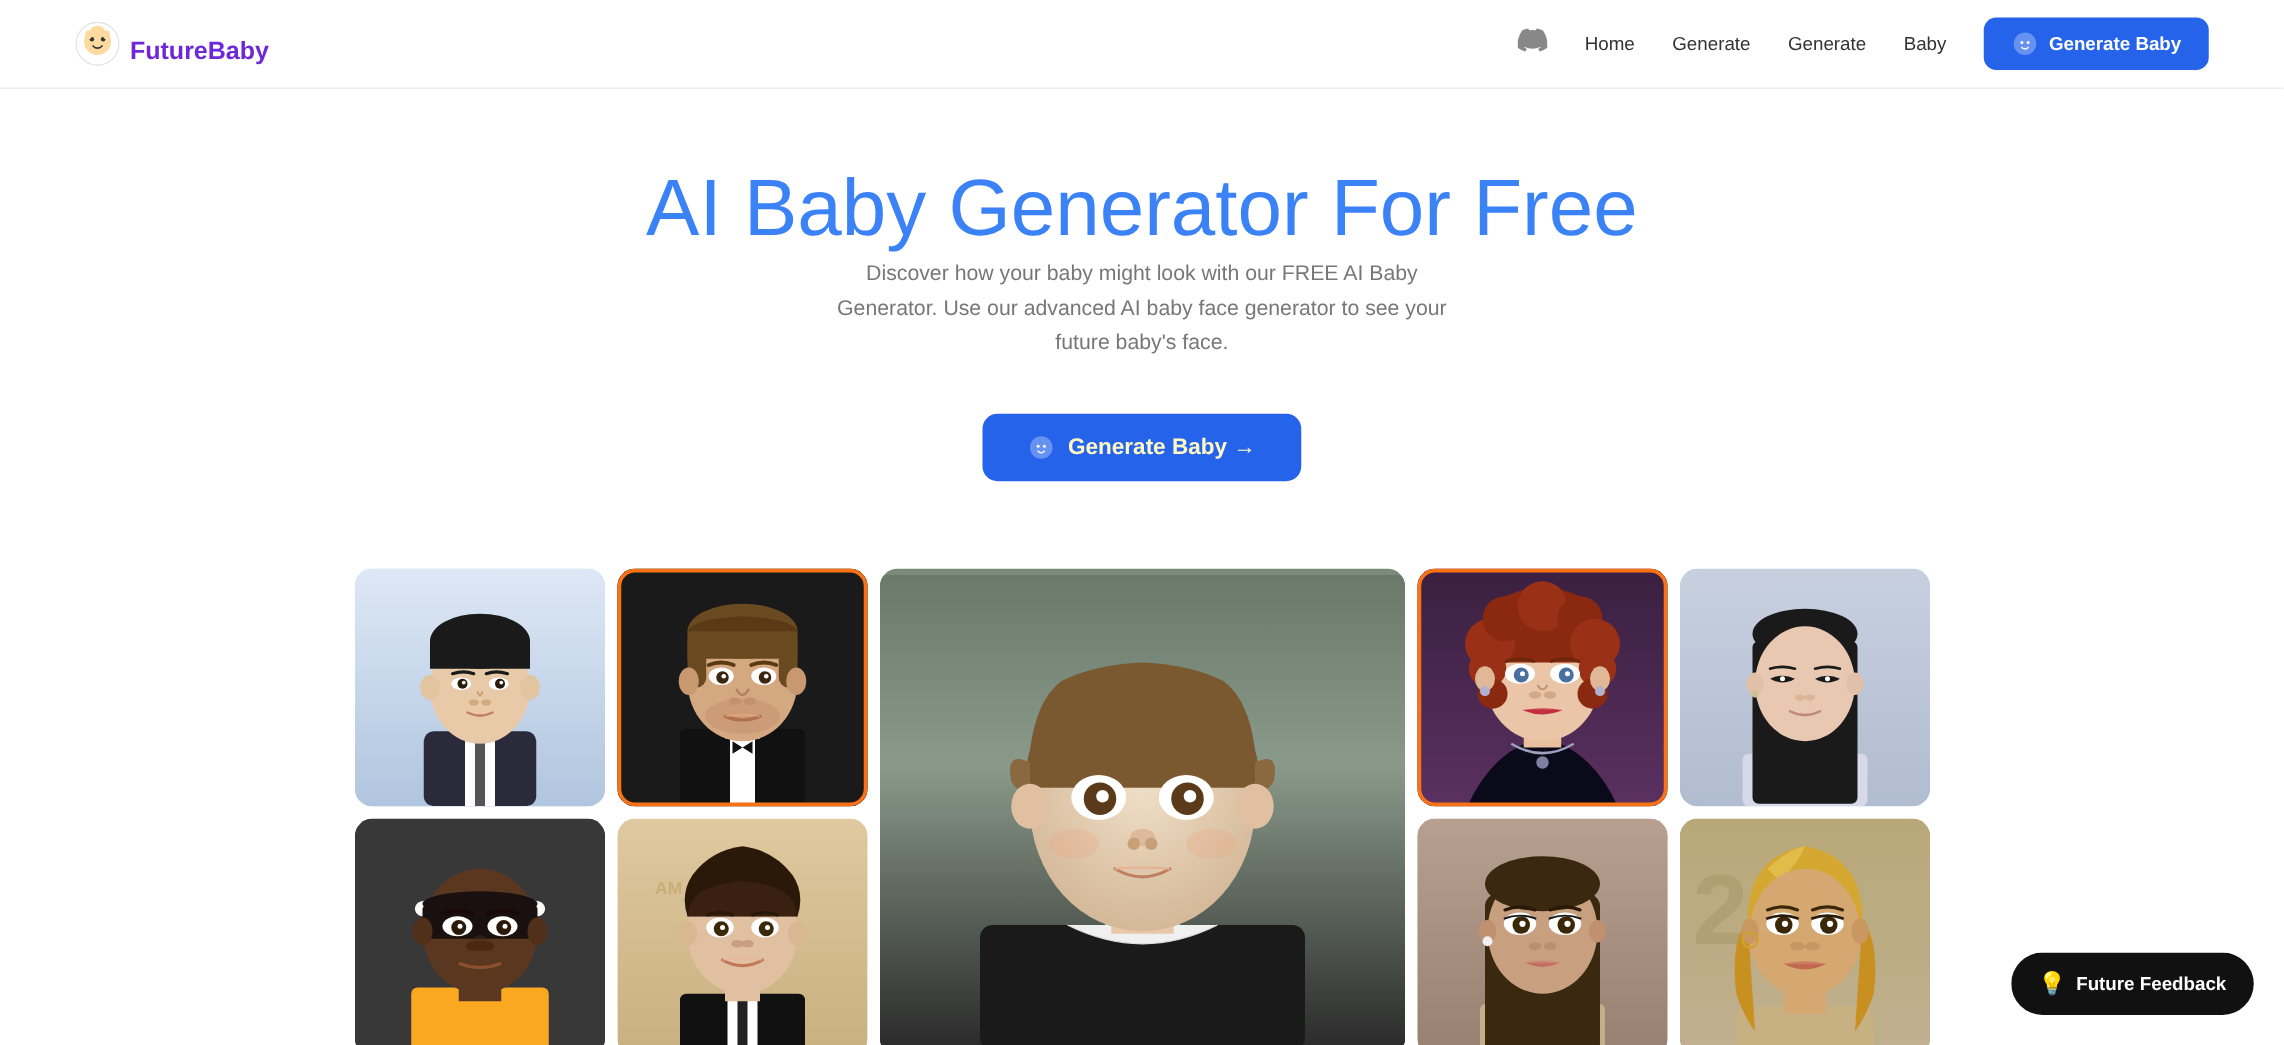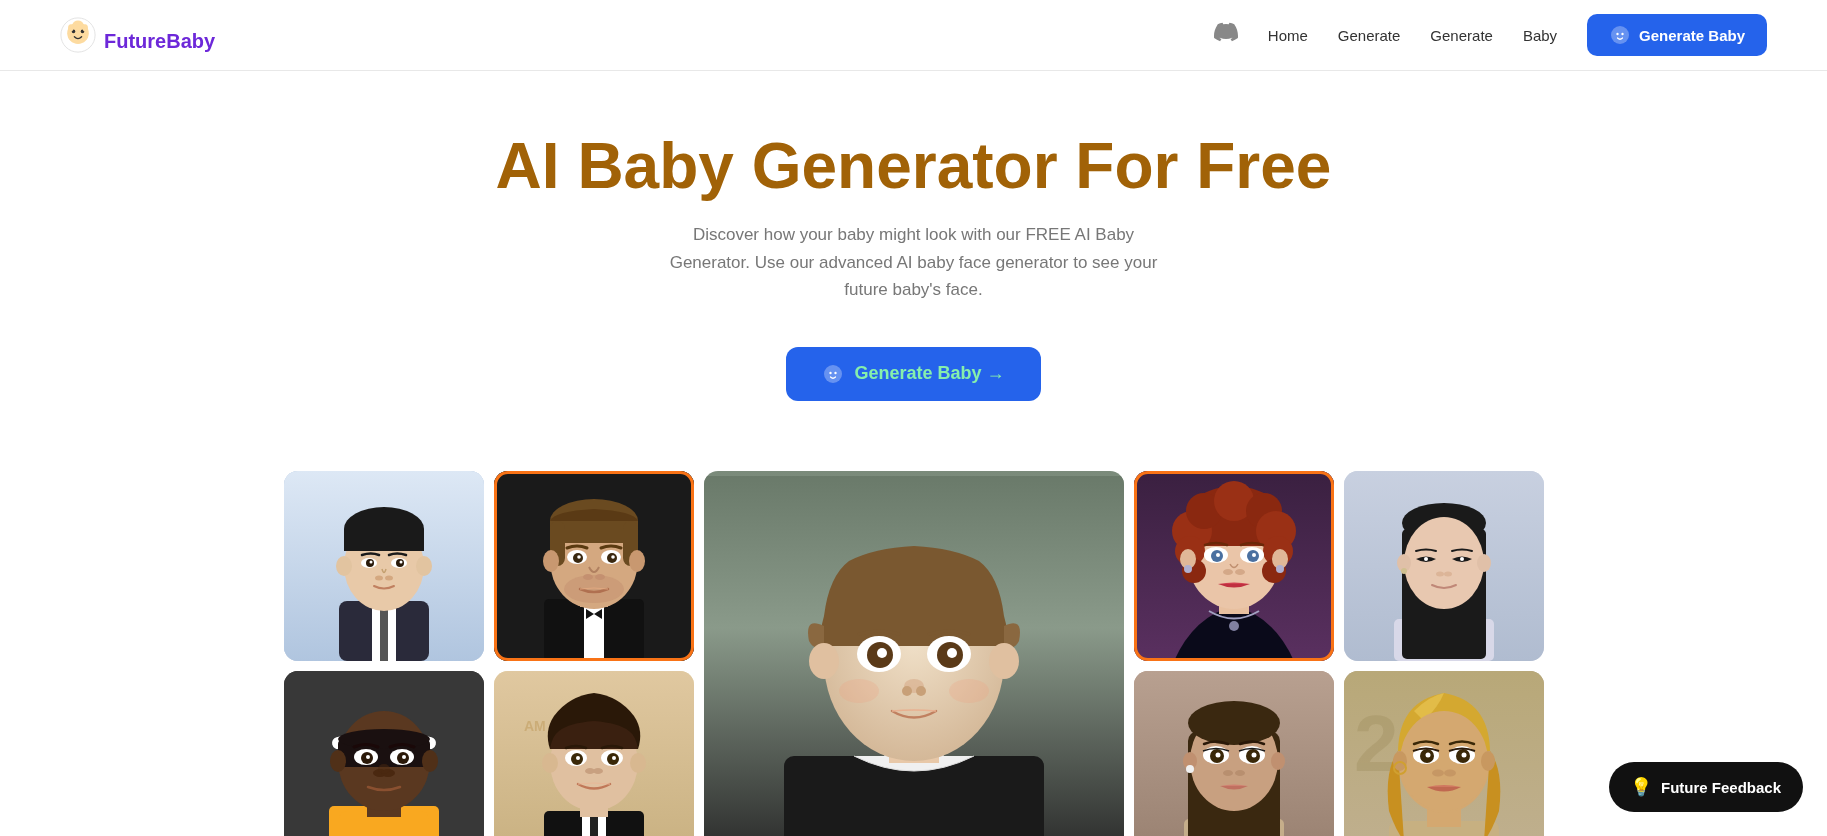--- a/index.html
+++ b/index.html
@@ -56,35 +56,35 @@
       gap: 8px;
     }
 
     
     .hero {
       text-align: center;
       padding: 60px 20px 40px;
     }
     .hero h1 {
       font-size: 64px;
-      font-weight: 700;
-      color: #a16207;
+      font-weight: 400;
+      color: #3b82f6;
       line-height: 1.1;
-      margin-bottom: 20px;
+      margin-bottom: 4px;
     }
     .hero p {
       font-size: 17px;
       color: #777;
       max-width: 520px;
       margin: 0 auto 44px;
       line-height: 1.6;
     }
     .btn-generate-hero {
       background: #2563eb;
-      color: #86efac;
+      color: #fef9c3;
       border: none;
       border-radius: 12px;
       padding: 16px 36px;
       font-size: 18px;
       font-weight: 700;
       cursor: pointer;
       display: inline-flex;
       align-items: center;
       gap: 10px;
     }

